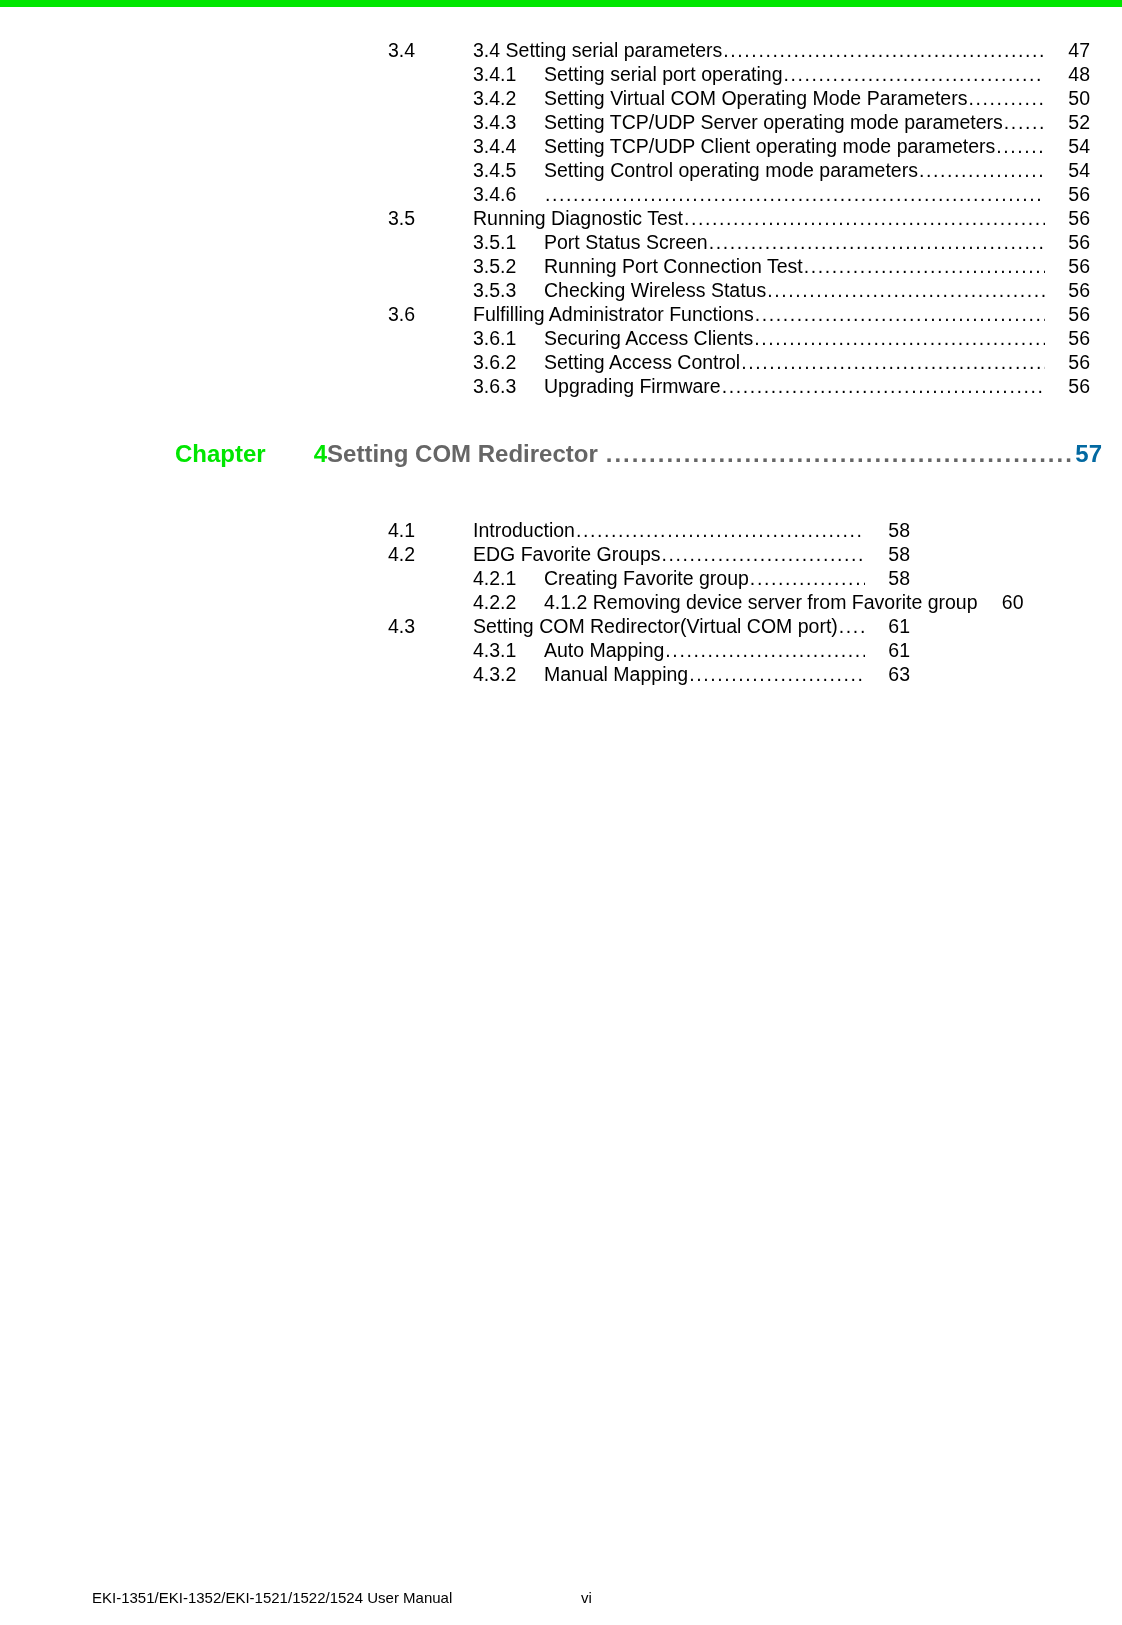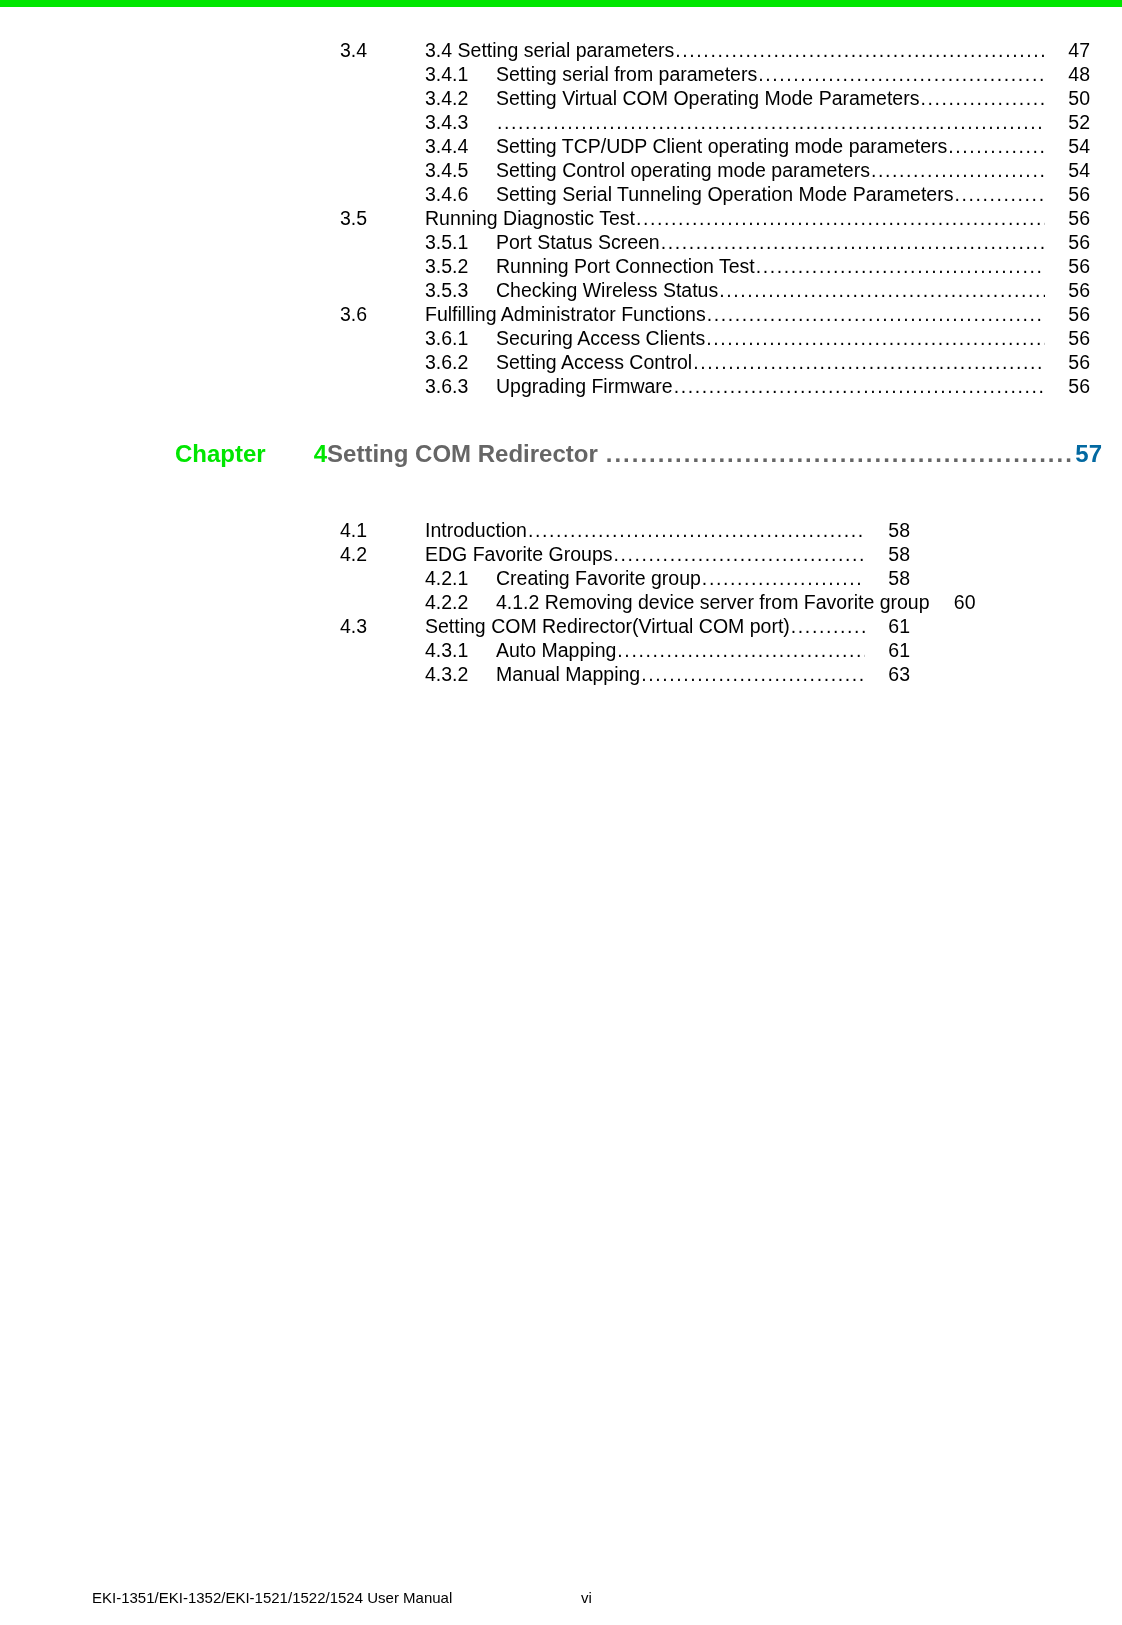--- a/index.html
+++ b/index.html
@@ -34,20 +34,21 @@
     width: 1122px;
   }
 
   .toc-row {
     display: flex;
     align-items: baseline;
     height: 24px;
     font-size: 19.5px;
     line-height: 24px;
     white-space: nowrap;
+    margin-left: 48px;
   }
 
   
   .lvl1 .num {
     width: 85px;
     margin-left: 340px;
     flex: 0 0 auto;
   }
   .lvl1 .title {
     flex: 0 0 auto;
@@ -165,50 +166,50 @@
 
 <div id="toc">
     <div class="toc-row lvl1">
       <span class="num">3.4</span>
       <span class="title">3.4 Setting serial parameters</span>
       <span class="leader"></span>
       <span class="page">47</span>
     </div>
     <div class="toc-row lvl2">
       <span class="num">3.4.1</span>
-      <span class="title">Setting serial from parameters</span>
+      <span class="title">Setting serial port operating</span>
       <span class="leader"></span>
       <span class="page">48</span>
     </div>
     <div class="toc-row lvl2">
       <span class="num">3.4.2</span>
       <span class="title">Setting Virtual COM Operating Mode Parameters</span>
       <span class="leader"></span>
       <span class="page">50</span>
     </div>
     <div class="toc-row lvl2">
       <span class="num">3.4.3</span>
+      <span class="title">Setting TCP/UDP Server operating mode parameters</span>
       <span class="leader"></span>
       <span class="page">52</span>
     </div>
     <div class="toc-row lvl2">
       <span class="num">3.4.4</span>
       <span class="title">Setting TCP/UDP Client operating mode parameters</span>
       <span class="leader"></span>
       <span class="page">54</span>
     </div>
     <div class="toc-row lvl2">
       <span class="num">3.4.5</span>
       <span class="title">Setting Control operating mode parameters</span>
       <span class="leader"></span>
       <span class="page">54</span>
     </div>
     <div class="toc-row lvl2">
       <span class="num">3.4.6</span>
-      <span class="title">Setting Serial Tunneling Operation Mode Parameters</span>
       <span class="leader"></span>
       <span class="page">56</span>
     </div>
     <div class="toc-row lvl1">
       <span class="num">3.5</span>
       <span class="title">Running Diagnostic Test</span>
       <span class="leader"></span>
       <span class="page">56</span>
     </div>
     <div class="toc-row lvl2">

